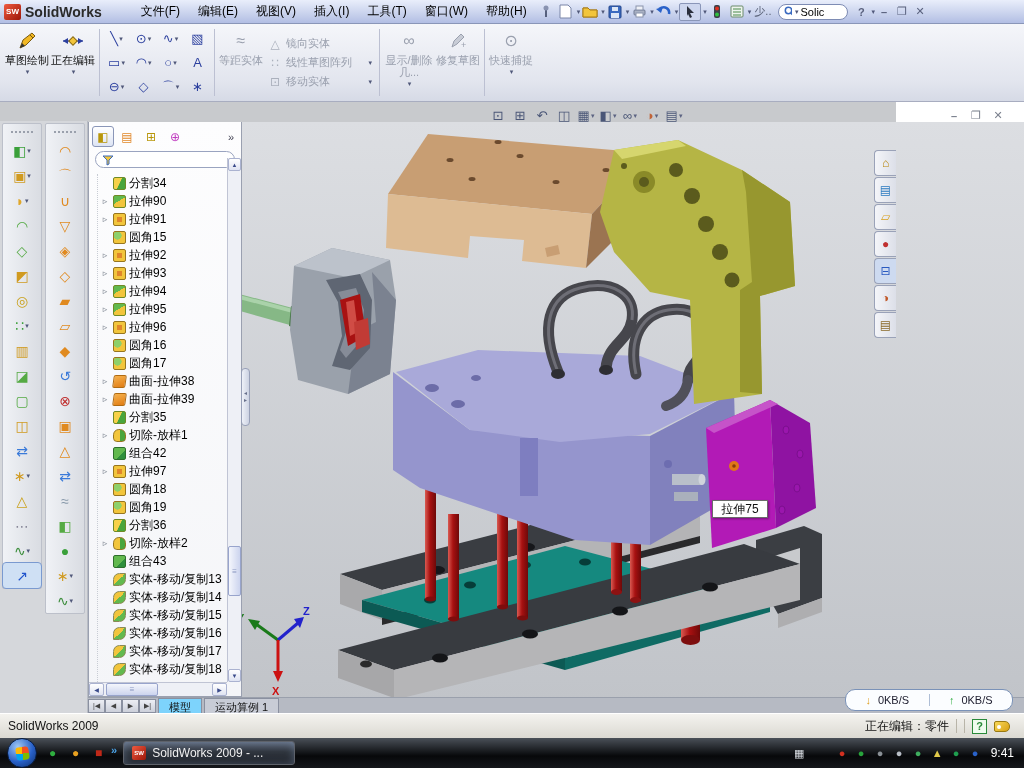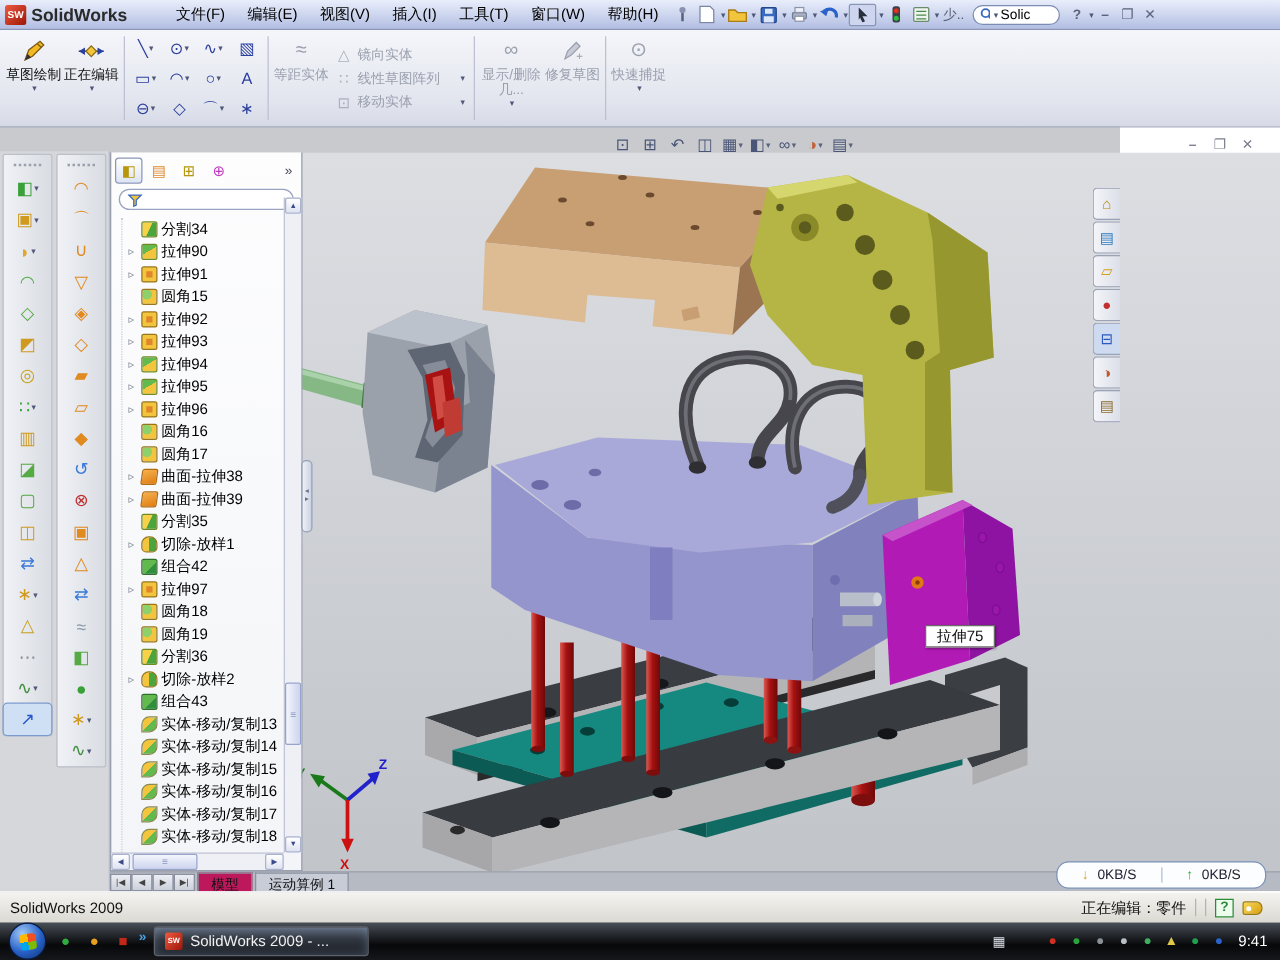--- a/index.html
+++ b/index.html
@@ -45,21 +45,21 @@
 
 #scene{position:absolute;left:88px;top:122px;z-index:0}
 #headsup{position:absolute;left:487px;top:106px;display:flex;align-items:center;z-index:4}
 .hu-ico{height:19px;min-width:22px;display:inline-flex;align-items:center;justify-content:center;font-size:13px;opacity:.9}
 .hu-ico b{color:#3d4a6e}
 #docwin{position:absolute;left:945px;top:108px;display:flex;gap:4px;z-index:4}
 #docwin .twin{color:#7b818e}
 #taskpane{position:absolute;right:0;top:150px;width:22px;z-index:4;display:flex;flex-direction:column}
 .tp-ico{width:22px;height:26px;display:flex;align-items:center;justify-content:center;background:linear-gradient(90deg,#f4f5f9,#dcdfe8);border:1px solid #9aa2b8;border-right:none;border-radius:4px 0 0 4px;margin-bottom:1px;font-size:12px}
 .tp-ico.active{background:#cddaf0}
-#tooltip{position:absolute;left:740px;top:500px;width:56px;height:18px;background:#fefefe;border:1px solid #6a6a6a;box-shadow:1px 1px 2px rgba(0,0,0,.35);font-size:12px;display:flex;align-items:center;justify-content:center;z-index:4}
+#tooltip{position:absolute;left:712px;top:500px;width:56px;height:18px;background:#fefefe;border:1px solid #6a6a6a;box-shadow:1px 1px 2px rgba(0,0,0,.35);font-size:12px;display:flex;align-items:center;justify-content:center;z-index:4}
 
 #treepanel{position:absolute;left:88px;top:122px;width:154px;height:575px;background:linear-gradient(#fdfdfe,#f4f5f8);border:1px solid #9aa0b0;border-top:none;z-index:3}
 #treetabs{display:flex;align-items:center;gap:2px;padding:4px 3px 2px}
 #treetabs .tp-ico{width:22px;height:21px;border-radius:3px;border:1px solid transparent;background:none;margin:0}
 #treetabs .tp-ico.active{border:1px solid #8a96b8;background:linear-gradient(#fff,#dde4f4)}
 #treechev{margin-left:auto;color:#445;font-size:11px;padding-right:4px}
 #filterrow{margin:2px 6px 4px;height:17px;border:1px solid #9aa4c0;border-radius:9px;background:#fff;display:flex;align-items:center;padding:0 6px;gap:4px}
 #treelist{position:absolute;left:2px;top:52px;right:14px;bottom:14px;overflow:hidden;border-left:1px dotted #c8ccd4;margin-left:6px}
 .trow{display:flex;align-items:center;height:18px;gap:3px;padding-left:2px;white-space:nowrap}
 .texp{width:10px;color:#7a828e;font-size:9px;flex:none;text-align:center}
@@ -77,21 +77,21 @@
 .sbtn{height:13px;background:linear-gradient(#ffffff,#dfe3f2);border:1px solid #aab2d0;color:#3a4a8a;font-size:6px;display:flex;align-items:center;justify-content:center;border-radius:2px;flex:none}
 #vthumb{position:absolute;left:0;right:0;top:388px;height:50px;background:linear-gradient(90deg,#f4f6fc,#ccd4ee);border:1px solid #98a4cc;border-radius:2px;display:flex;align-items:center;justify-content:center;color:#8a96c0;font-size:8px}
 #hscroll{position:absolute;left:0;right:14px;bottom:0;height:14px;background:#eef0f6;border-top:1px solid #c0c4d4;display:flex}
 #hthumb{width:52px;margin-left:2px;background:linear-gradient(#f4f6fc,#ccd4ee);border:1px solid #98a4cc;border-radius:2px;display:flex;align-items:center;justify-content:center;color:#8a96c0;font-size:8px}
 #hspacer{flex:1}
 #splitter{position:absolute;left:241px;top:368px;width:9px;height:58px;background:linear-gradient(90deg,#eef1f8,#ccd2e2);border:1px solid #98a0b8;border-radius:4px;z-index:5;display:flex;flex-direction:column;align-items:center;justify-content:center;color:#68708c;font-size:6px;line-height:7px}
 
 #doctabs{position:absolute;left:88px;top:697px;width:936px;height:16px;background:#b6bac3;border-top:1px solid #9aa0ac;display:flex;align-items:flex-end;z-index:3}
 .navbtn{width:17px;height:14px;background:linear-gradient(#eceef4,#ccd0da);border:1px solid #8a90a0;font-size:7px;display:flex;align-items:center;justify-content:center;color:#444;margin-top:1px}
 .dtab{height:15px;padding:1px 10px;font-size:11px;border:1px solid #8a90a0;border-bottom:none;background:#c8ccd6;margin-left:2px;white-space:nowrap}
-.dtab.active{background:#be185d}
+.dtab.active{background:#7dd3fc}
 
 #netmon{position:absolute;left:845px;top:689px;width:168px;height:22px;background:#fbfdff;border:1px solid #7a92b8;border-radius:10px;display:flex;align-items:center;z-index:6;font-size:11px;color:#223}
 .nm-half{flex:1;display:flex;align-items:center;justify-content:center;gap:7px}
 .nm-half+.nm-half{border-left:1px solid #aebed6}
 .nm-down{color:#e0a020;font-weight:bold}
 .nm-up{color:#2fae3f;font-weight:bold}
 
 #statusbar{position:absolute;left:0;top:713px;width:1024px;height:25px;background:linear-gradient(#f4f3ef,#dbd9d2);border-top:1px solid #fff;display:flex;align-items:center;padding:0 8px;z-index:3}
 #sb-right{margin-left:auto;display:flex;align-items:center;gap:7px;padding-right:6px}
 .sb-sep{width:1px;height:14px;background:#b8b4a8}

